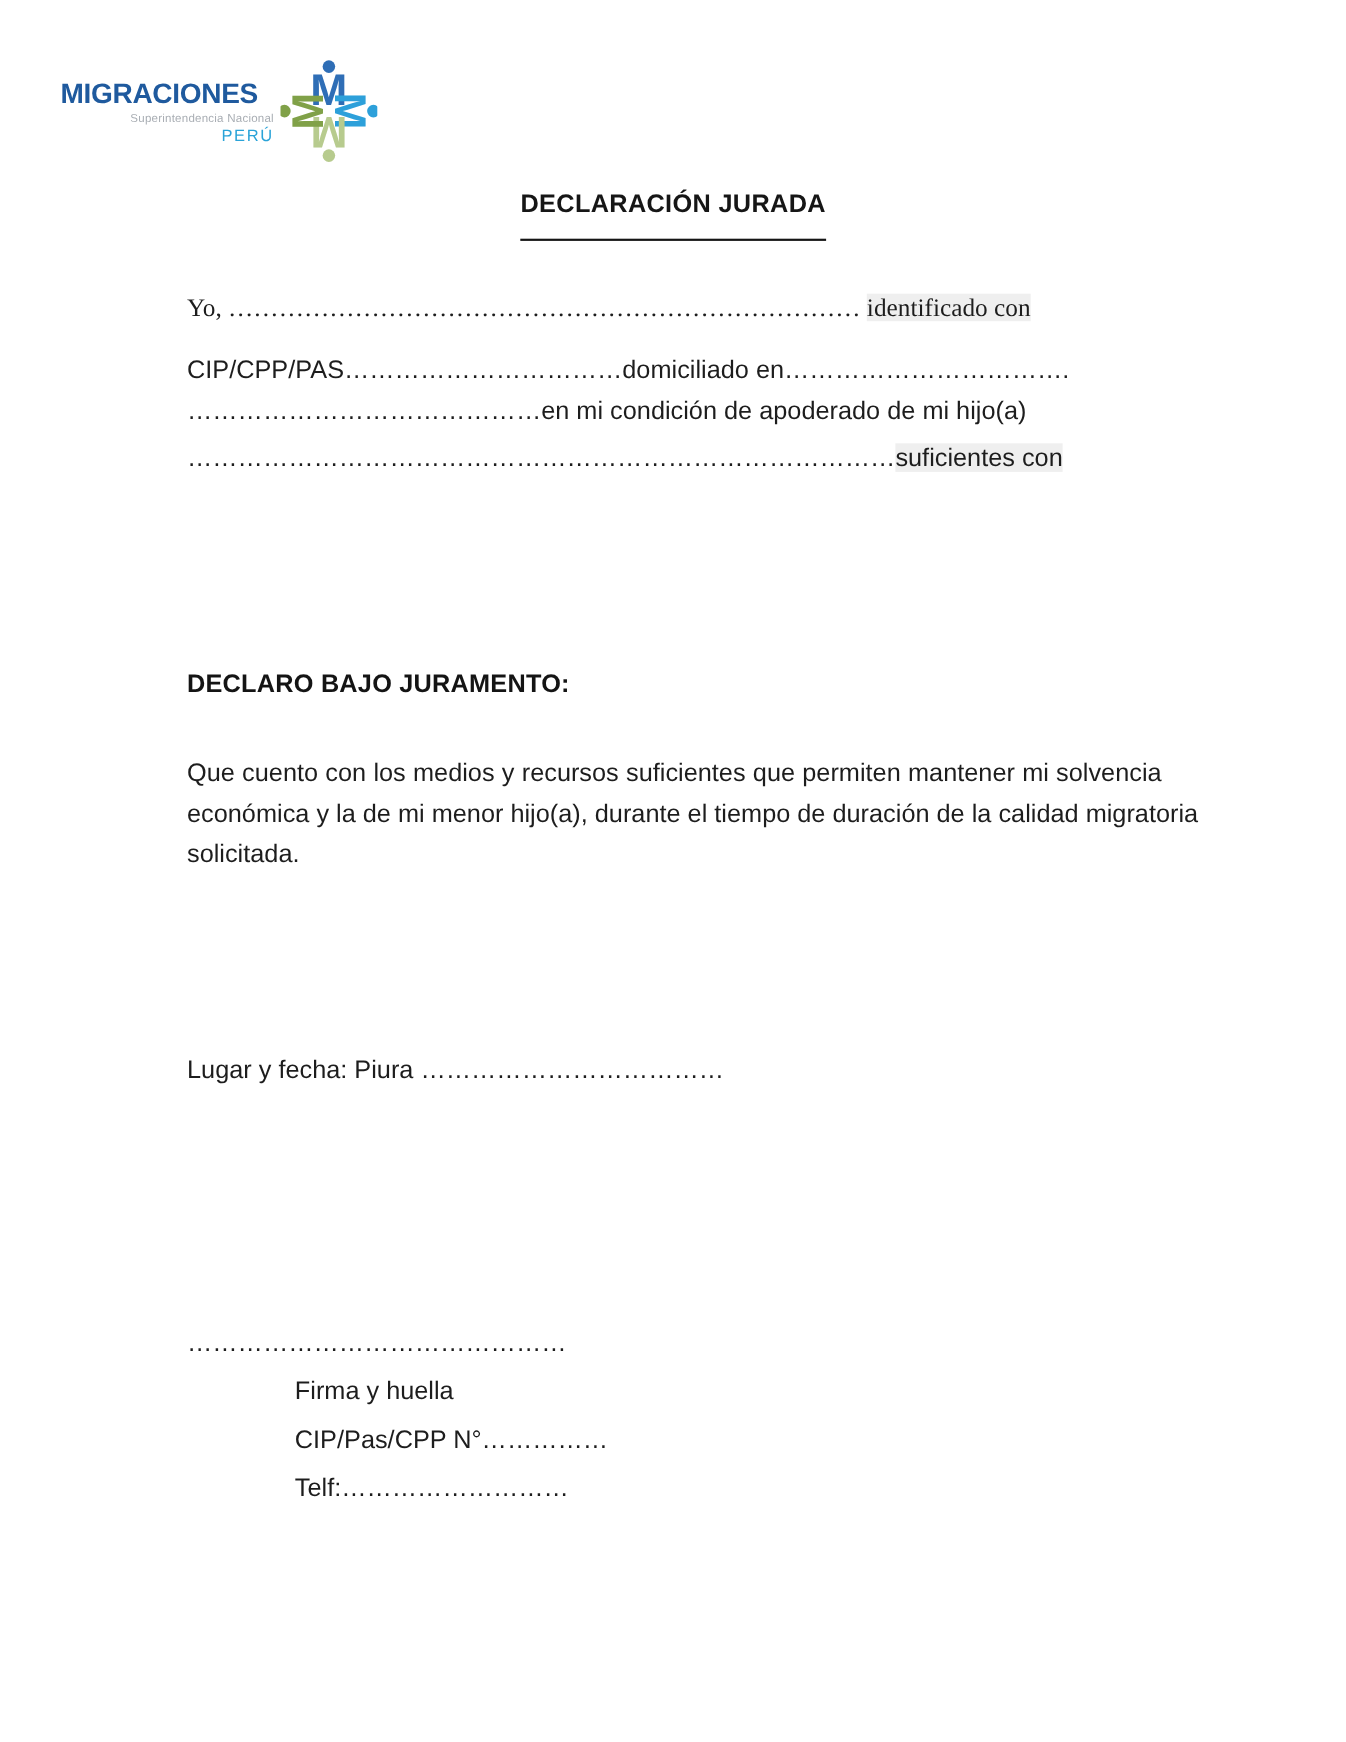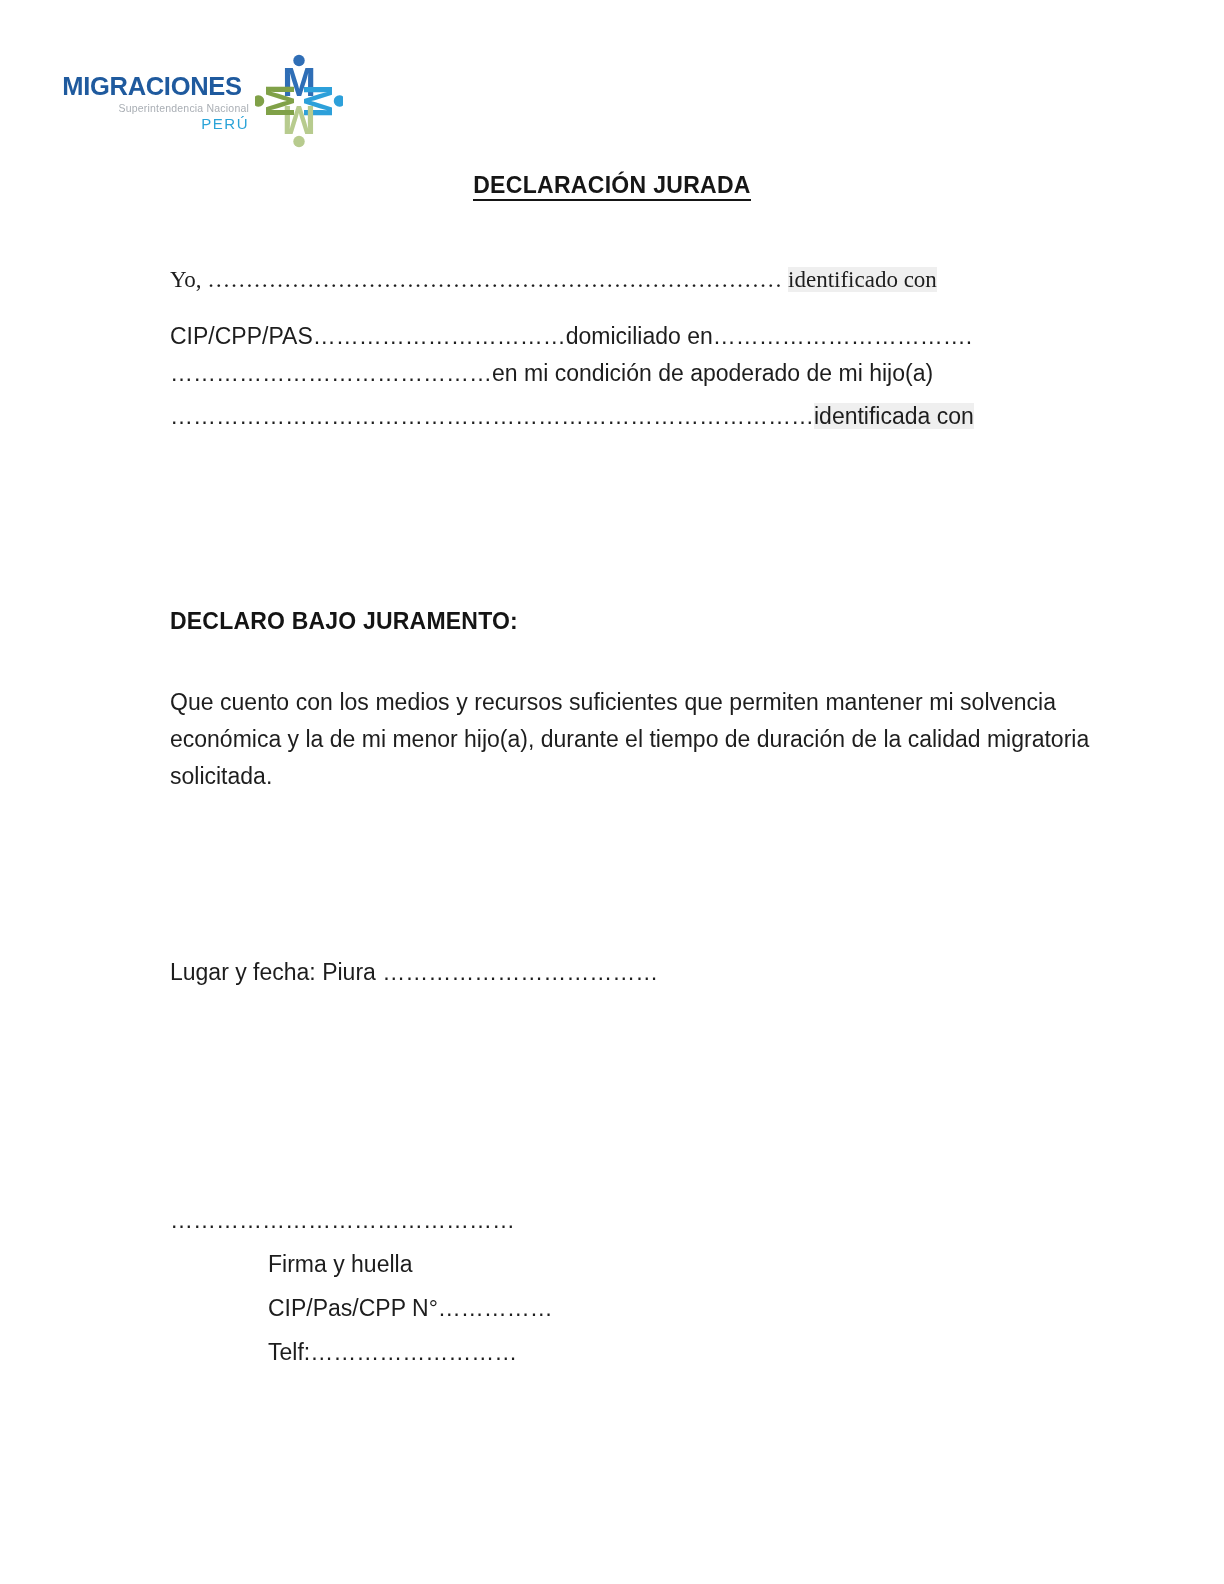--- a/index.html
+++ b/index.html
@@ -13,28 +13,28 @@
     font-size:23px;
     color:#1d1d1d;
     overflow:hidden;
   }
   .abs{position:absolute;left:170px;white-space:nowrap;line-height:28px;}
   .indent{left:268px;}
 
   
   .logo{position:absolute;left:55px;top:48px;display:flex;align-items:flex-start;}
   .logo-text{width:194px;padding-top:25px;}
-  .brand{font-size:25.5px;font-weight:bold;letter-spacing:-0.3px;color:#1f5a9e;line-height:1.05;text-align:center;}
+  .brand{font-size:25.5px;font-weight:bold;letter-spacing:-0.3px;color:#1f5a9e;line-height:1.05;}
   .subtitle{font-size:10.5px;color:#a9aeb4;text-align:right;margin-top:2px;letter-spacing:0.2px;}
   .country{font-size:15px;font-weight:normal;color:#2aa3d8;text-align:right;letter-spacing:1.5px;margin-top:1px;}
   .mark{margin-left:6px;margin-top:2px;display:block;}
 
   
   .title{position:absolute;top:172px;left:0;width:100%;text-align:center;margin:0;font-size:23px;font-weight:bold;color:#161616;}
-  .title-inner{border-bottom:2.5px solid #151515;padding-bottom:1px;letter-spacing:0.3px;text-align:center;}
+  .title-inner{border-bottom:2.5px solid #151515;padding-bottom:19px;letter-spacing:0.3px;text-align:center;}
 
   .hl{background:#efefef;}
   .h2{font-weight:bold;letter-spacing:0.2px;color:#141414;}
   .just{width:886px;text-align:justify;text-align-last:justify;}
   .plain{width:886px;}
 
   
   .t-l1{top:266px;font-family:Liberation Serif, serif;}
   .t-l2{top:322px;}
   .t-l3{top:359px;}
@@ -82,21 +82,21 @@
   </header>
 
   <h1 class="title"><span class="title-inner">DECLARACIÓN JURADA</span></h1>
 
   <div class="abs t-l1"><span>Yo, </span><span>…………………………………………………………………</span> <span class="hl">identificado con</span></div>
 
   <div class="abs t-l2">CIP/CPP/PAS……………………………domiciliado en…………………………….</div>
 
   <div class="abs t-l3">……………………………………en mi condición de apoderado de mi hijo(a)</div>
 
-  <div class="abs t-l4"><span>…………………………………………………………………………</span><span class="hl">identificada con</span></div>
+  <div class="abs t-l4"><span>…………………………………………………………………………</span><span class="hl">suficientes con</span></div>
 
 
   <div class="abs t-h2 h2">DECLARO BAJO JURAMENTO:</div>
 
   <div class="abs t-b1 just">Que cuento con los medios y recursos suficientes que permiten mantener mi solvencia</div>
   <div class="abs t-b2 just">económica y la de mi menor hijo(a), durante el tiempo de duración de la calidad migratoria</div>
   <div class="abs t-b3 plain">solicitada.</div>
 
   <div class="abs t-place">Lugar y fecha: Piura ………………………………</div>
 

